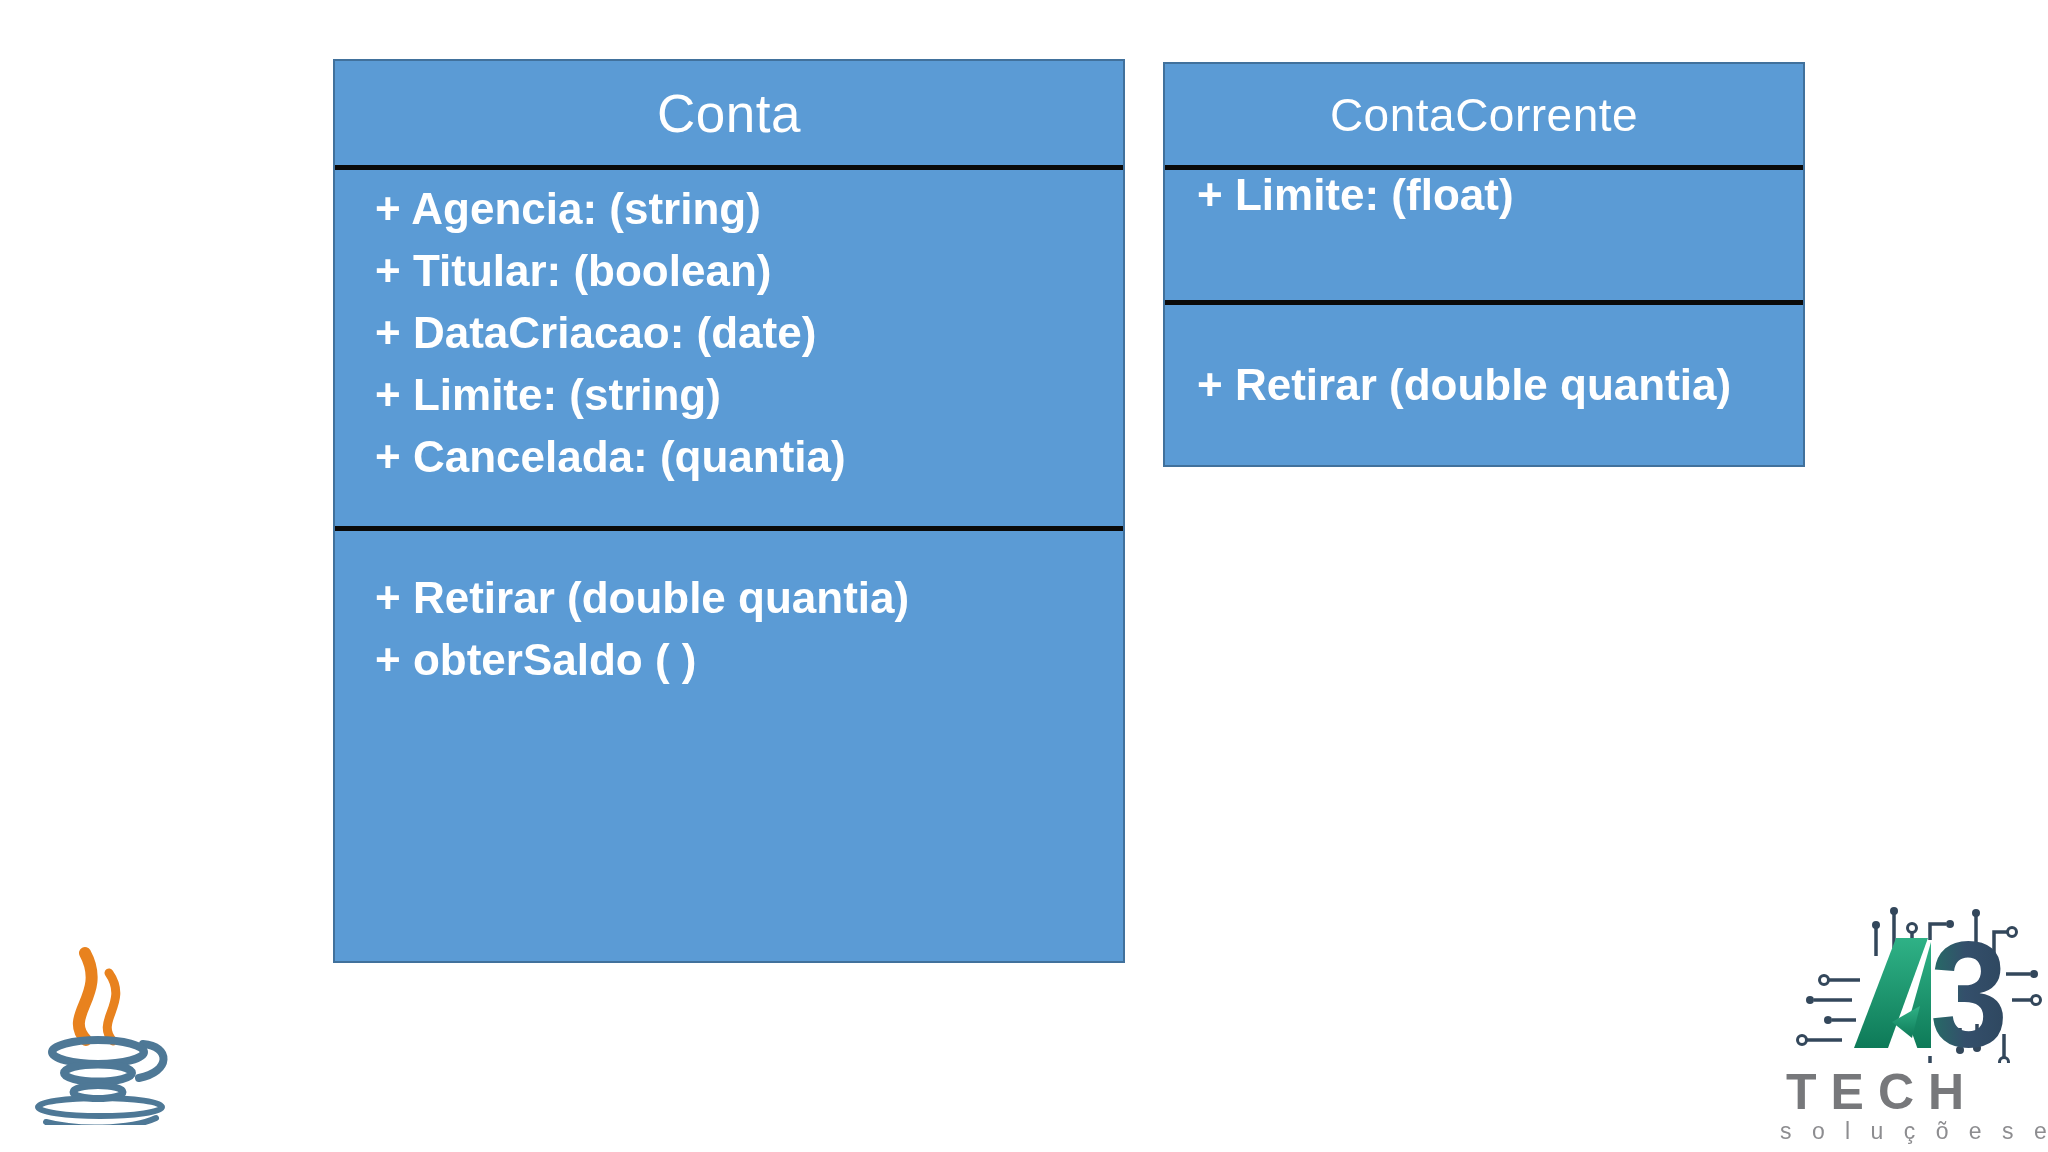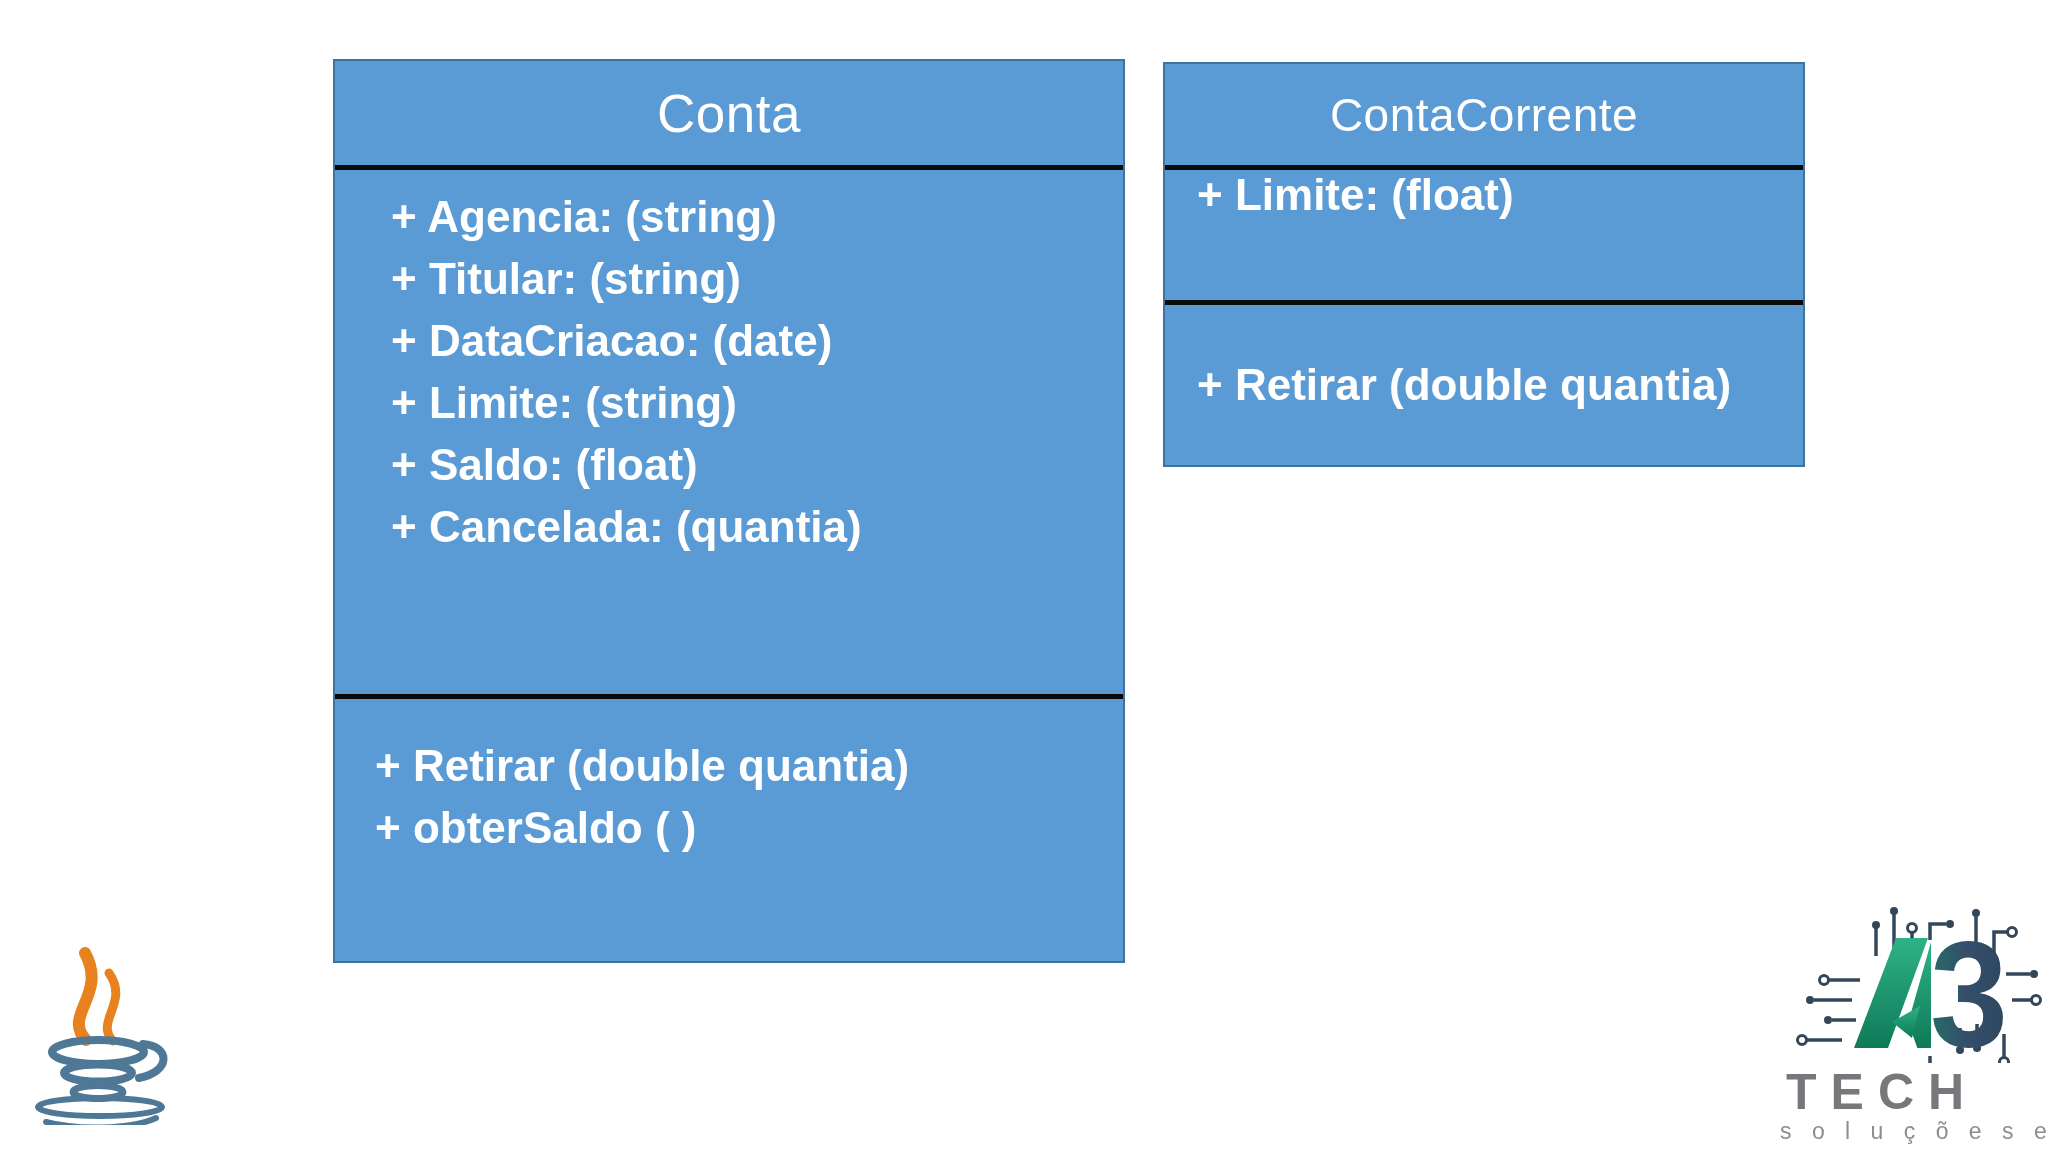--- a/index.html
+++ b/index.html
@@ -15,21 +15,21 @@
   .uml-title{
     display:flex;align-items:center;justify-content:center;
     font-weight:400;color:#ffffff;flex:0 0 auto;letter-spacing:0.5px;
   }
   .uml-sep{height:5px;background:#0a0a0a;flex:0 0 auto;}
   .uml-section{box-sizing:border-box;flex:0 0 auto;}
   .uml-line{font-weight:700;white-space:nowrap;}
 
   #conta-box{left:333px;top:59px;width:792px;height:904px;}
   #conta-box .uml-title{height:104px;font-size:53px;}
-  #conta-attrs{height:524px;padding:16px 0 0 40px;margin-left:16px;}
+  #conta-attrs{height:356px;padding:8px 0 0 40px;}
   #conta-attrs .uml-line{font-size:44px;line-height:62px;}
   #conta-methods{height:346px;padding:36px 0 0 40px;}
   #conta-methods .uml-line{font-size:44px;line-height:62px;}
 
   #cc-box{left:1163px;top:62px;width:642px;height:405px;}
   #cc-box .uml-title{height:101px;font-size:46px;}
   #cc-attrs{height:130px;display:flex;padding-left:32px;}
   #cc-attrs .uml-line{font-size:44px;}
   #cc-methods{height:159px;display:flex;align-items:center;padding-left:32px;}
   #cc-methods .uml-line{font-size:44px;}
@@ -51,24 +51,23 @@
 </head>
 <body>
 
 <div id="stage">
 
   <div id="conta-box" class="uml-box">
     <div class="uml-title">Conta</div>
     <div class="uml-sep"></div>
     <div id="conta-attrs" class="uml-section">
       <div class="uml-line">+ Agencia: (string)</div>
-      <div class="uml-line">+ Titular: (string)</div>
+      <div class="uml-line">+ Titular: (boolean)</div>
       <div class="uml-line">+ DataCriacao: (date)</div>
       <div class="uml-line">+ Limite: (string)</div>
-      <div class="uml-line">+ Saldo: (float)</div>
       <div class="uml-line">+ Cancelada: (quantia)</div>
     </div>
     <div class="uml-sep"></div>
     <div id="conta-methods" class="uml-section">
       <div class="uml-line">+ Retirar (double quantia)</div>
       <div class="uml-line">+ obterSaldo ( )</div>
     </div>
   </div>
 
   <div id="cc-box" class="uml-box">

